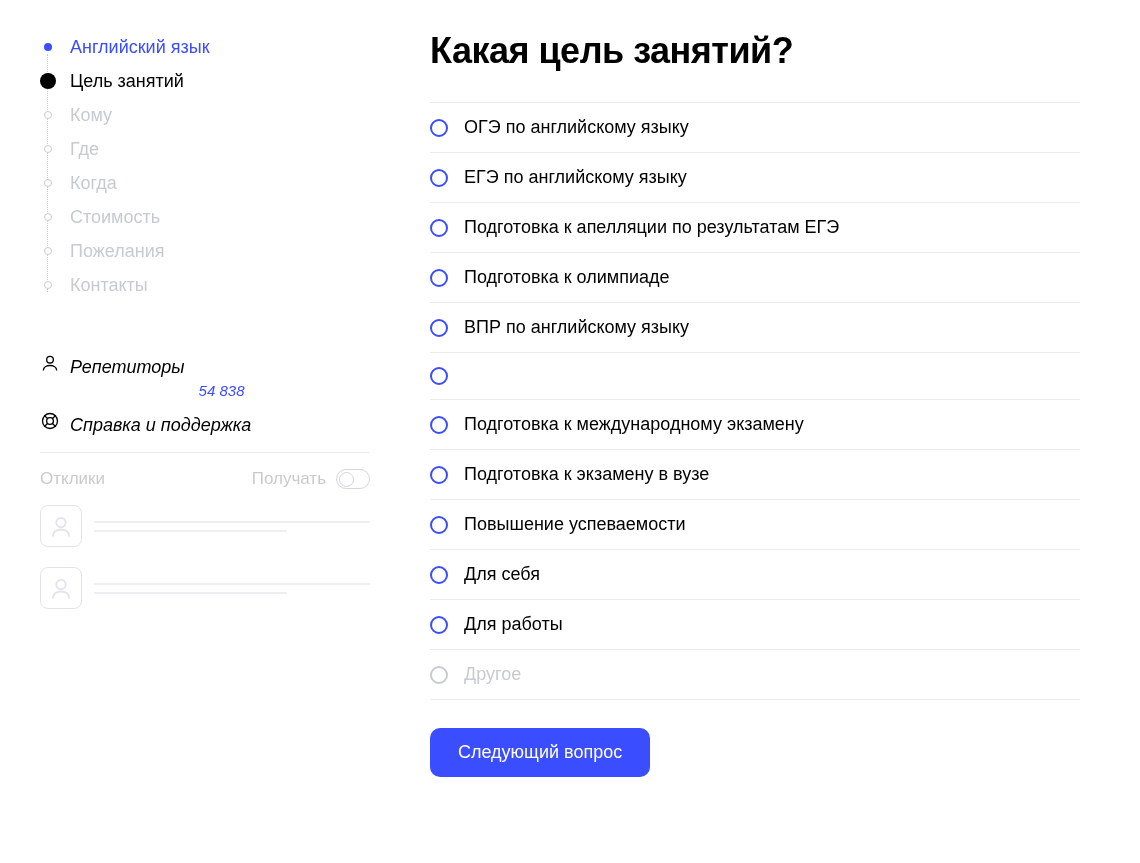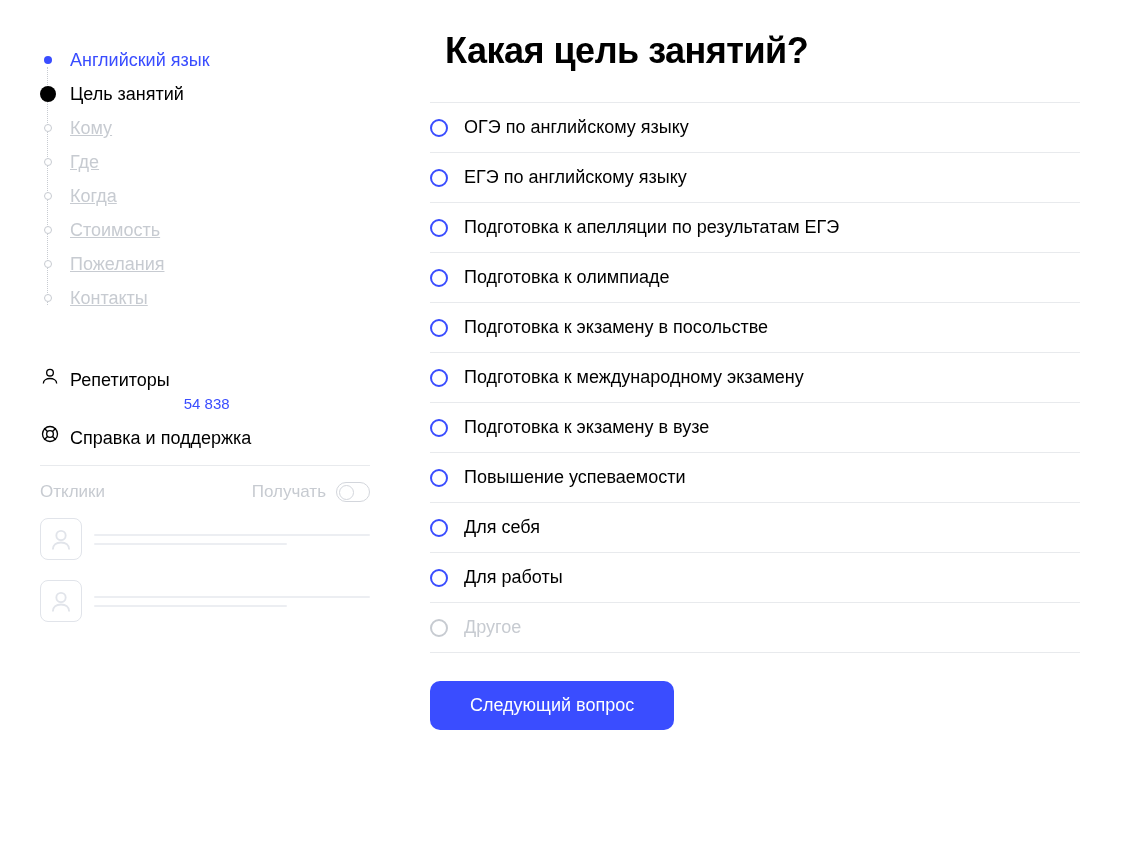--- a/index.html
+++ b/index.html
@@ -7,21 +7,21 @@
       font-family: -apple-system, BlinkMacSystemFont, 'Segoe UI', Arial, sans-serif;
       background: #fff;
       color: #000;
       padding: 30px 20px 20px 40px;
     }
     .container { display: flex; gap: 60px; }
     .sidebar { width: 330px; flex-shrink: 0; }
     .main { flex: 1; max-width: 650px; }
 
     
-    .steps { position: relative; padding-left: 0; margin-top: 13px; }
+    .steps { position: relative; padding-left: 0; }
     .step-item {
       position: relative;
       padding-left: 30px;
       font-size: 18px;
       line-height: 34px;
       cursor: default;
     }
     .step-item::before {
       content: '';
       position: absolute;
@@ -37,41 +37,41 @@
     }
     .step-item.current {
       color: #000; font-weight: 400;
     }
     .step-item.current::before {
       left: 0px; top: 9px; width: 16px; height: 16px;
       border-radius: 50%; background: #000;
     }
     .step-item.pending {
       color: #c7cbd1;
-      text-decoration: underline;
     }
     .step-item.pending::before {
       left: 4px; top: 13px; width: 6px; height: 6px;
       border: 1px solid #c7cbd1; border-radius: 50%;
     }
     .step-line {
       position: absolute;
       left: 7px;
       top: 24px;
       bottom: 10px;
       border-left: 1px dotted #c7cbd1;
       z-index: 1;
     }
 
     
     .sidebar-section { margin-top: 24px; }
     .side-link {
       display: flex; align-items: center; gap: 10px;
       font-size: 18px; line-height: 34px; color: #000;
       cursor: pointer;
+      font-style: italic;
     }
     .side-link .count { color: #3a4dff; font-size: 15px; margin-left: 4px; margin-top: 48px; }
     .side-link svg { width: 20px; height: 20px; flex-shrink: 0; }
 
     .divider { border-top: 1px solid #e8eaed; margin: 10px 0; }
 
     .replies-row {
       display: flex; align-items: center; justify-content: space-between;
       font-size: 17px; color: #c7cbd1; padding: 6px 0;
     }
@@ -99,21 +99,20 @@
     .reply-lines { flex: 1; }
     .reply-lines .line {
       height: 2px; background: #eceef2; border-radius: 1px; margin: 7px 0;
     }
     .reply-lines .line.short { width: 70%; }
 
     
     .heading {
       font-size: 36px; font-weight: 600; letter-spacing: -0.5px;
       margin-bottom: 30px;
-      margin-left: 15px;
     }
 
     
     .option-row {
       display: flex; align-items: center; gap: 16px;
       padding: 14px 0;
       border-bottom: 1px solid #e8eaed;
       cursor: pointer;
     }
     .option-row:first-child { border-top: 1px solid #e8eaed; }
@@ -121,21 +120,21 @@
       width: 18px; height: 18px; border: 2px solid #3a4dff;
       border-radius: 50%; flex-shrink: 0;
     }
     .option-label { font-size: 18px; color: #000; }
     .option-row.muted .radio { border-color: #c7cbd1; }
     .option-row.muted .option-label { color: #c7cbd1; }
 
     .next-button {
       margin-top: 28px;
       background: #3a4dff; color: #fff; border: none;
-      font-size: 18px; padding: 14px 40px; border-radius: 10px;
+      font-size: 18px; padding: 14px 28px; border-radius: 10px;
       cursor: pointer;
     }
   </style>
 </head>
 <body>
 
 <div class="container">
   <aside class="sidebar">
     <div class="steps">
       <div class="step-line"></div>
@@ -227,21 +226,24 @@
         <div class="option-row">
           <span class="radio"></span>
           <span class="option-label">Подготовка к апелляции по результатам ЕГЭ</span>
         </div>
         <div class="option-row">
           <span class="radio"></span>
           <span class="option-label">Подготовка к олимпиаде</span>
         </div>
         <div class="option-row">
           <span class="radio"></span>
-          <span class="option-label">Подготовка к экзамену в посольстве</span>
+          <span class="option-label">ВПР по английскому языку</span>
+        </div>
+        <div class="option-row">
+          <span class="radio"></span>
         </div>
         <div class="option-row">
           <span class="radio"></span>
           <span class="option-label">Подготовка к международному экзамену</span>
         </div>
         <div class="option-row">
           <span class="radio"></span>
           <span class="option-label">Подготовка к экзамену в вузе</span>
         </div>
         <div class="option-row">

